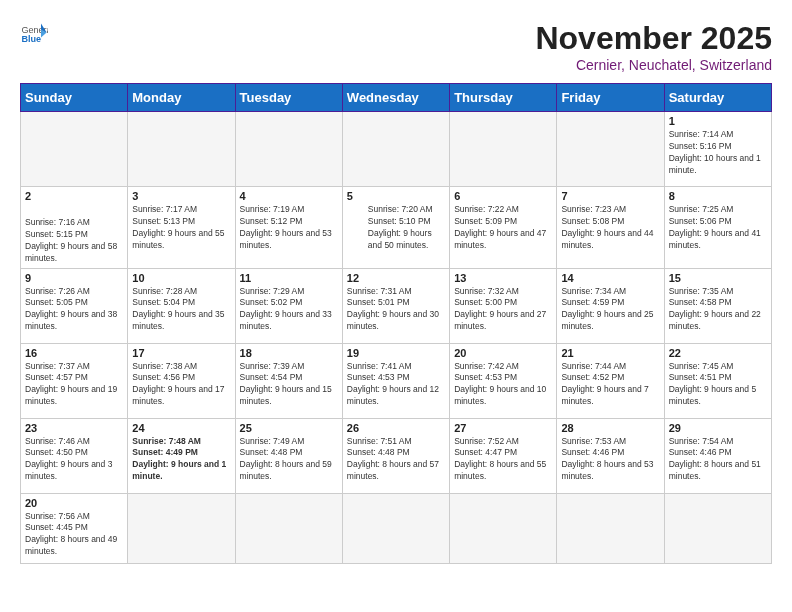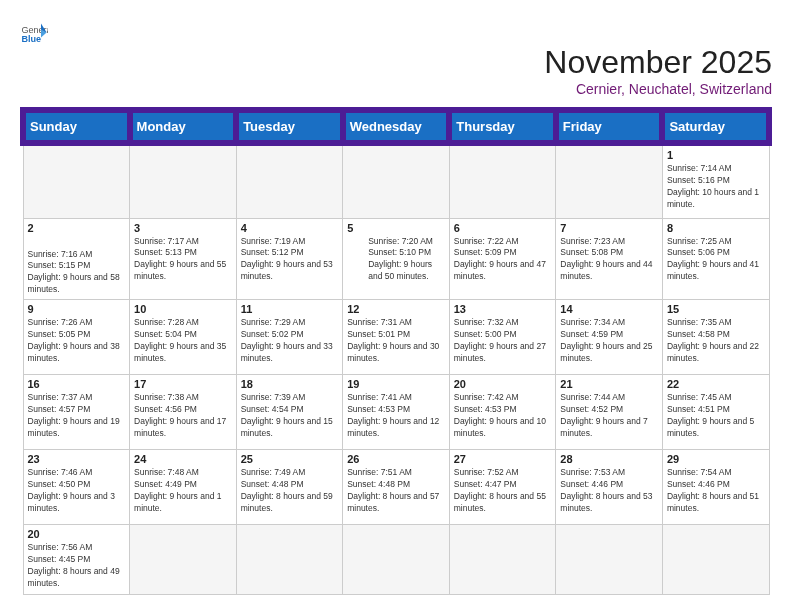--- a/index.html
+++ b/index.html
@@ -23,41 +23,40 @@
     }
     .logo-icon {
       width: 28px;
       height: 28px;
     }
     .title-section {
       text-align: right;
     }
     .month-title {
       font-size: 32px;
-      font-weight: normal;
+      font-weight: bold;
       color: #222;
-      margin-top: 24px;
     }
     .subtitle {
       font-size: 14px;
       color: #701a75;
     }
     table {
       width: 100%;
       border-collapse: collapse;
       table-layout: fixed;
     }
     th {
       background-color: #1a6fc4;
       color: #fff;
       font-size: 13px;
       font-weight: bold;
       padding: 6px 4px;
       text-align: left;
-      border: 6px solid #4c1d95;
+      border: 1px solid #4c1d95;
     }
     td {
       border: 1px solid #ccc;
       vertical-align: top;
       padding: 3px 4px;
       font-size: 9px;
       color: #333;
       height: 75px;
       background: #fff;
     }
@@ -259,21 +258,21 @@
       </tr>
       <tr>
         <td>
           <span class="day-number">23</span>
           <div class="day-info" style="white-space: pre-line;">Sunrise: 7:46 AM
 Sunset: 4:50 PM
 Daylight: 9 hours and 3 minutes.</div>
         </td>
         <td>
           <span class="day-number">24</span>
-          <div class="day-info" style="white-space: pre-line;">Sunrise: 7:48 AM
+          <div class="day-info" style="white-space: pre-line; font-weight: bold;">Sunrise: 7:48 AM
 Sunset: 4:49 PM
 Daylight: 9 hours and 1 minute.</div>
         </td>
         <td>
           <span class="day-number">25</span>
           <div class="day-info" style="white-space: pre-line;">Sunrise: 7:49 AM
 Sunset: 4:48 PM
 Daylight: 8 hours and 59 minutes.</div>
         </td>
         <td>

